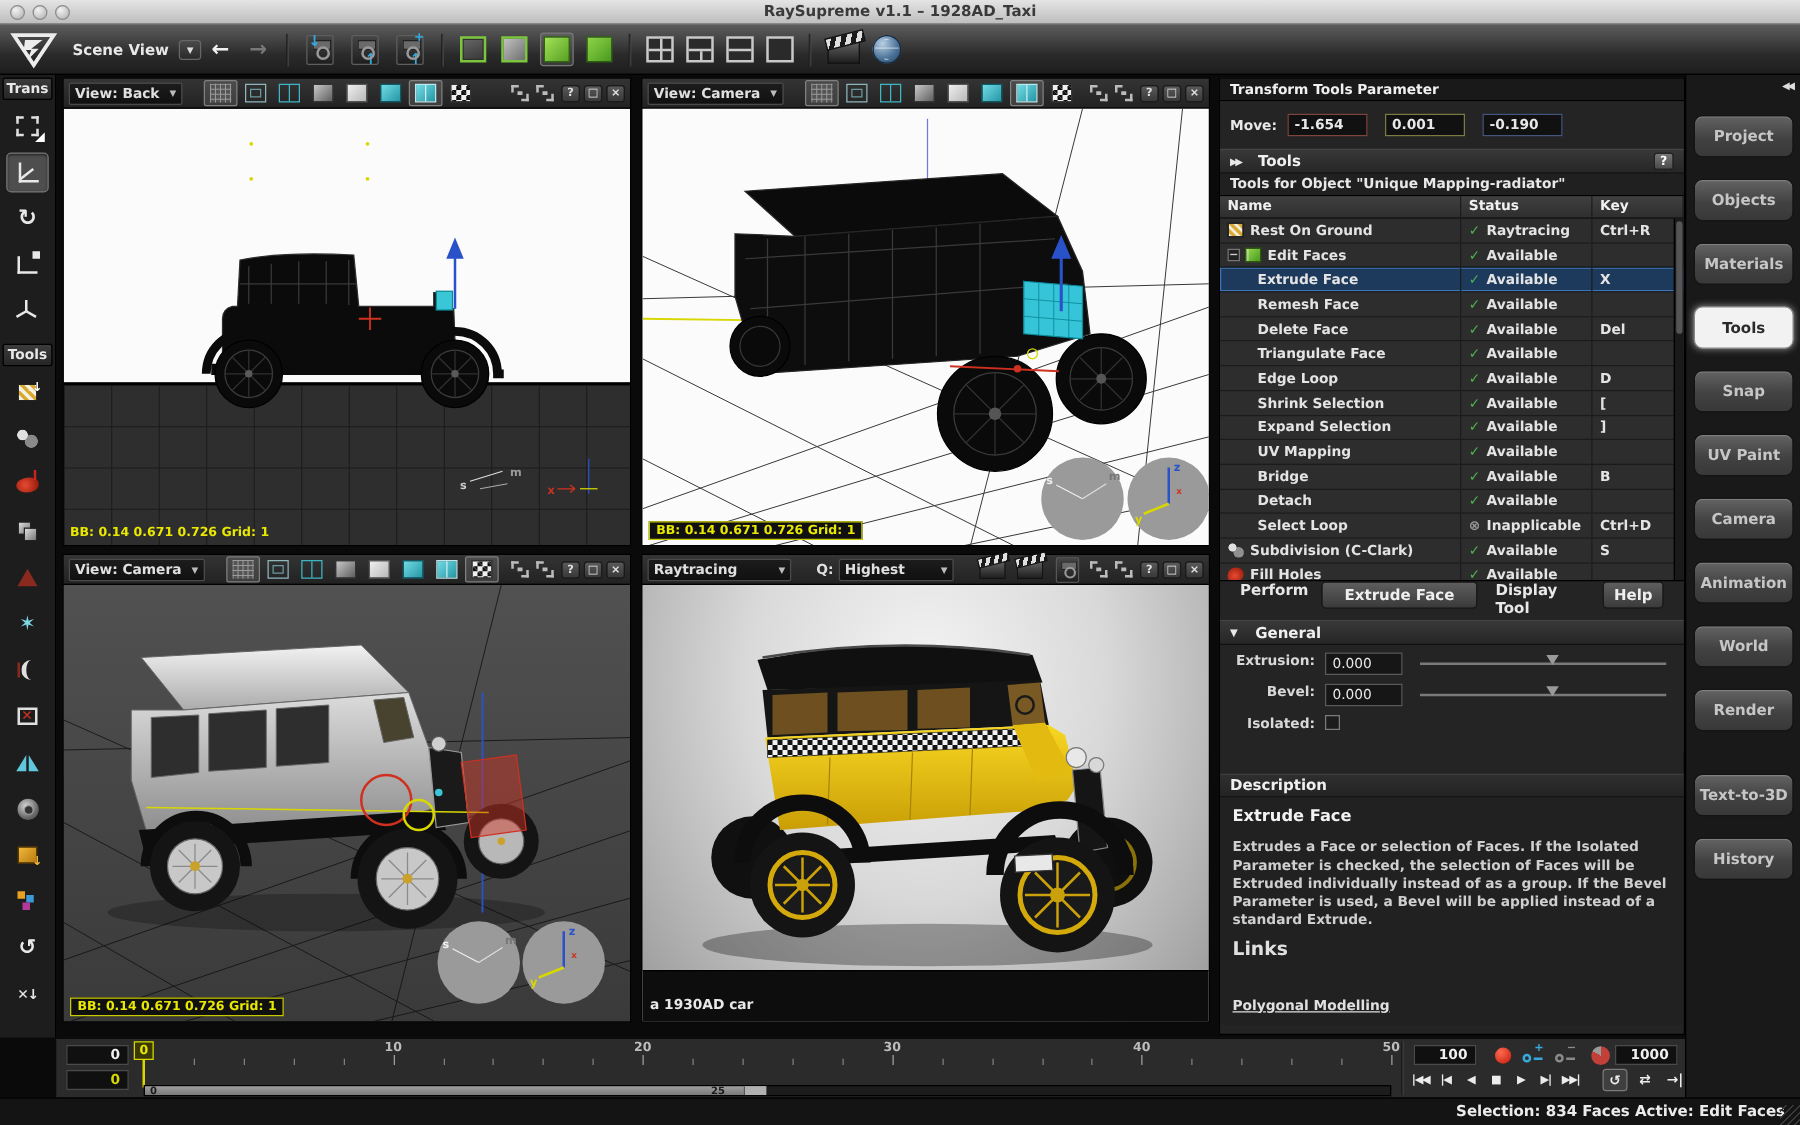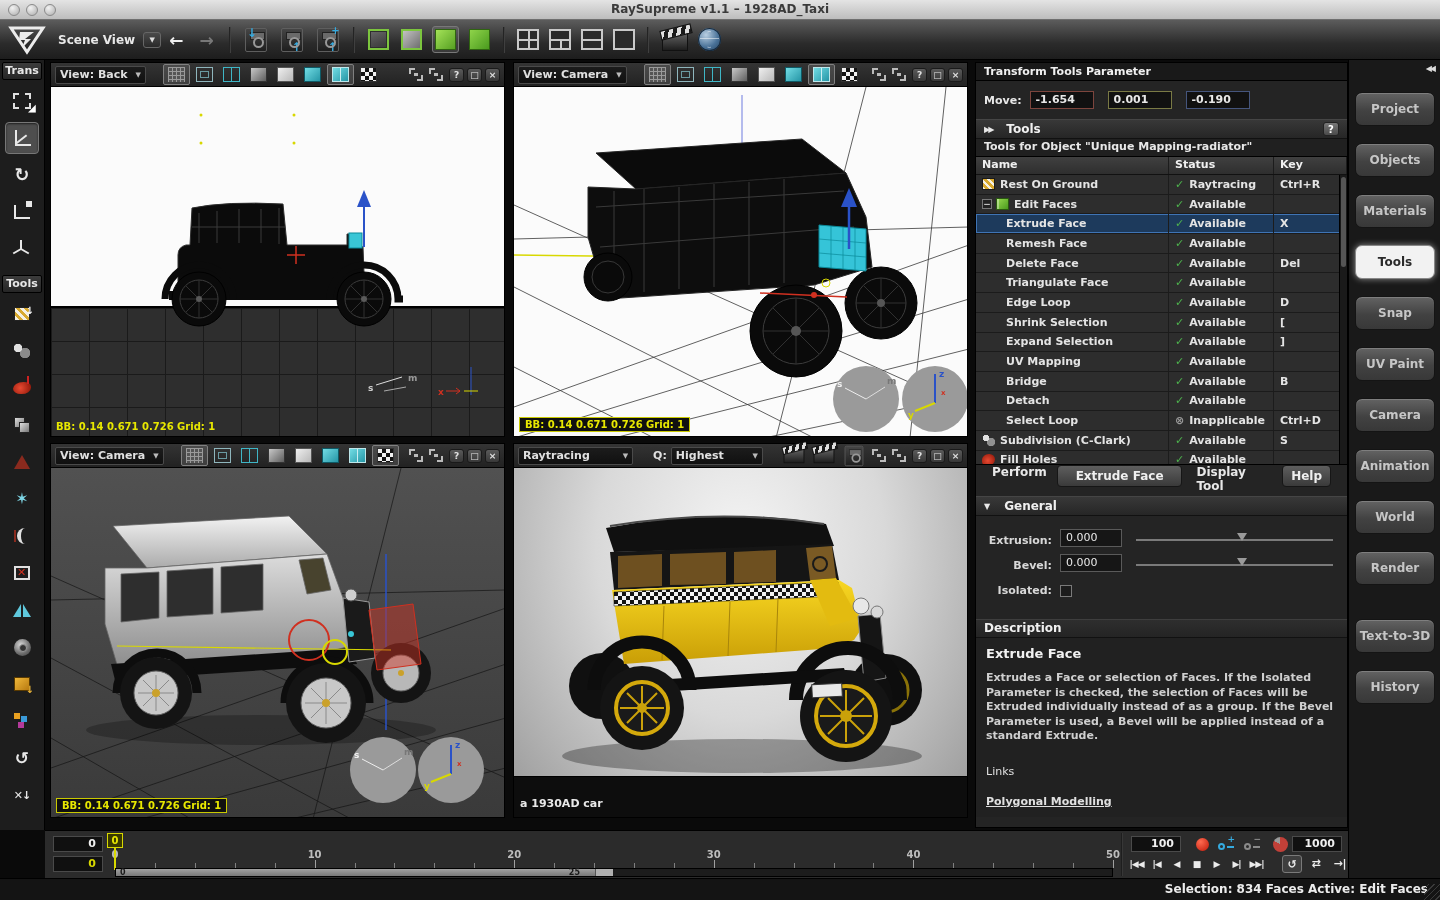--- a/index.html
+++ b/index.html
@@ -171,48 +171,48 @@
   .st-ic.ok{color:#4db34d}
   .st-ic.no{color:#9a9a9a}
   .tscroll{position:absolute;right:0;top:18px;width:8px;height:289px;background:#1a1a1a;border-left:1px solid #000}
   .tscroll i{position:absolute;left:1px;right:1px;top:2px;height:90px;background:#555;border-radius:3px}
   .perform-row{height:32px;display:flex;align-items:flex-start;padding:0 16px;background:#242424;border-top:1px solid #000}
   .plbl{font-size:12px;font-weight:bold;color:#e8e8e8;margin-right:10px}
   .btn{background:linear-gradient(#5e5e5e,#3a3a3a);border:1px solid #161616;border-radius:4px;color:#efefef;font-size:12px;font-weight:bold;text-align:center;padding:3px 0}
   #perform-btn{width:134px;margin-right:14px}
   #help-btn{width:52px}
   .gen-body{background:#242424;padding:6px 0 4px}
-  .prow{display:flex;align-items:flex-end;height:25px;padding:0 10px}
+  .prow{display:flex;align-items:flex-start;height:25px;padding:0 10px}
   .prow .pl{width:66px;text-align:right;font-size:11px;font-weight:bold;color:#d8d8d8;margin-right:8px}
   .pfield{width:62px;height:18px;background:#161616;border:1px solid #5a5a5a;color:#e8e8e8;font-size:11px;font-weight:normal;padding:1px 5px}
   .slider{position:relative;flex:1;height:16px;margin-left:14px}
   .slider .trk{position:absolute;left:0;right:4px;top:8px;height:2px;background:#7a7a7a}
   .slider .thm{position:absolute;left:50%;top:2px;width:0;height:0;border-left:5px solid transparent;border-right:5px solid transparent;border-top:8px solid #9a9a9a}
   .chk{width:12px;height:12px;border:1px solid #7a7a7a;background:#1c1c1c}
   .desc-h{height:19px;background:linear-gradient(#2e2e2e,#242424);border-top:1px solid #3e3e3e;border-bottom:1px solid #111;color:#f0f0f0;font-size:12px;font-weight:bold;padding:1px 8px;margin-top:18px}
   .desc-body{padding:8px 10px;background:#212121}
   .desc-title{font-size:13px;font-weight:bold;color:#f2f2f2;margin-bottom:10px}
-  .desc-text{font-size:11px;font-weight:bold;color:#cfcfcf;line-height:14.5px;margin-bottom:21px}
-  .desc-links{font-size:11px;font-weight:normal;color:#e0e0e0;margin-bottom:12px}
+  .desc-text{font-size:11px;font-weight:bold;color:#cfcfcf;line-height:14.5px;margin-bottom:6px}
+  .desc-links{font-size:15px;font-weight:bold;color:#e0e0e0;margin-bottom:25px}
   .desc-link{font-size:11px;font-weight:bold;color:#e0e0e0;text-decoration:underline}
 
   
   #rightrail{position:absolute;left:1348px;top:60px;width:92px;height:818px;background:#191919;border-left:1px solid #000}
   #collapse-ic{position:absolute;right:6px;top:4px;color:#ddd;font-size:8px;letter-spacing:-2px}
   #rail-btns{position:absolute;left:0;top:32px;width:92px}
   .rbtn{width:80px;height:34px;margin:0 auto 17px;background:linear-gradient(#636363,#424242 55%,#383838);border:1px solid #141414;border-radius:7px;color:#c6c6c6;font-size:12px;font-weight:bold;text-align:center;line-height:32px;box-shadow:inset 0 1px 0 rgba(255,255,255,.18)}
   .rbtn.active{background:#f2f2f2;color:#2a2a2a;border-color:#888;box-shadow:0 0 6px rgba(255,255,255,.5)}
   .rbtn.gap{margin-top:34px}
 
   
   #timeline{position:absolute;left:45px;top:830px;width:1303px;height:48px;background:#2b2b2b;border-top:1px solid #000}
   .tfield{position:absolute;background:#101010;border:1px solid #4a4a4a;color:#f0f0f0;font-size:11px;font-weight:bold;text-align:right;padding:0 6px;width:50px;height:16px}
   #frame-a{left:8px;top:5px}
   #frame-b{left:8px;top:25px;color:#d8d800}
-  #ruler{position:absolute;left:0;top:16px;width:1076px;height:32px}
+  #ruler{position:absolute;left:0;top:0;width:1076px;height:32px}
   .rnum{position:absolute;top:2px;transform:translateX(-50%);font-size:10px;font-weight:bold;color:#bdbdbd}
   .tick{position:absolute;top:16px;width:1px;height:5px;background:#808080}
   .tick.major{top:13px;height:8px;background:#a0a0a0}
   #rdiv{position:absolute;left:1076px;top:2px;bottom:2px;width:2px;background:linear-gradient(90deg,#111,#444)}
   #playhead{position:absolute;left:70px;top:2px;width:0}
   #ph-flag{position:absolute;left:-8px;top:0;width:16px;height:15px;background:#3a3a00;border:1px solid #d8d800;color:#e8e800;font-size:10px;font-weight:bold;text-align:center;line-height:13px}
   #ph-line{position:absolute;left:-1px;top:15px;width:2px;height:22px;background:#d8d800}
   #tl-scroll{position:absolute;left:70px;top:37px;width:998px;height:9px;background:#1c1c1c;border:1px solid #000}
   #tl-thumb{position:absolute;left:0;top:0;width:497px;height:7px;background:linear-gradient(#a0a0a0,#787878);display:flex;align-items:center}
   #tl-thumb span{font-size:8px;font-weight:bold;color:#1a1a1a}

